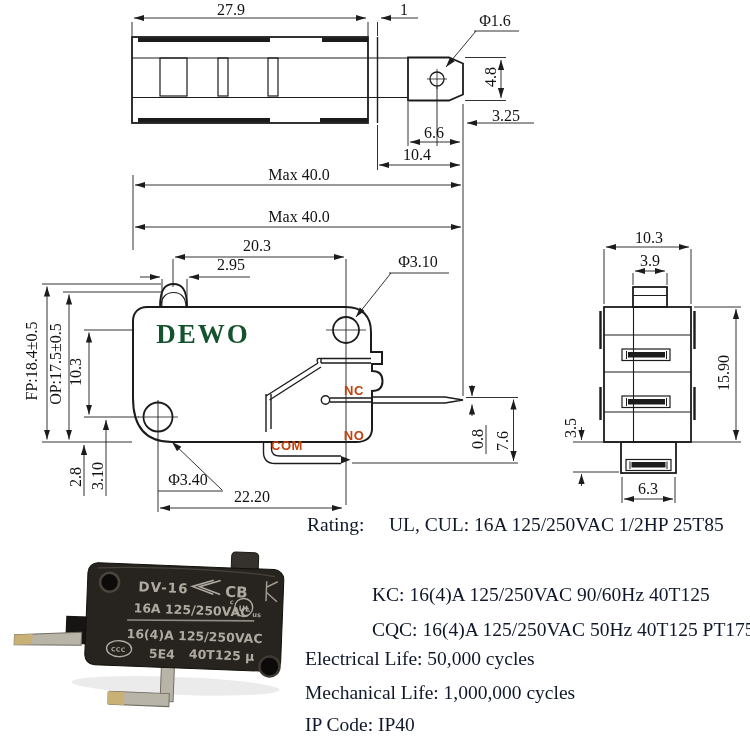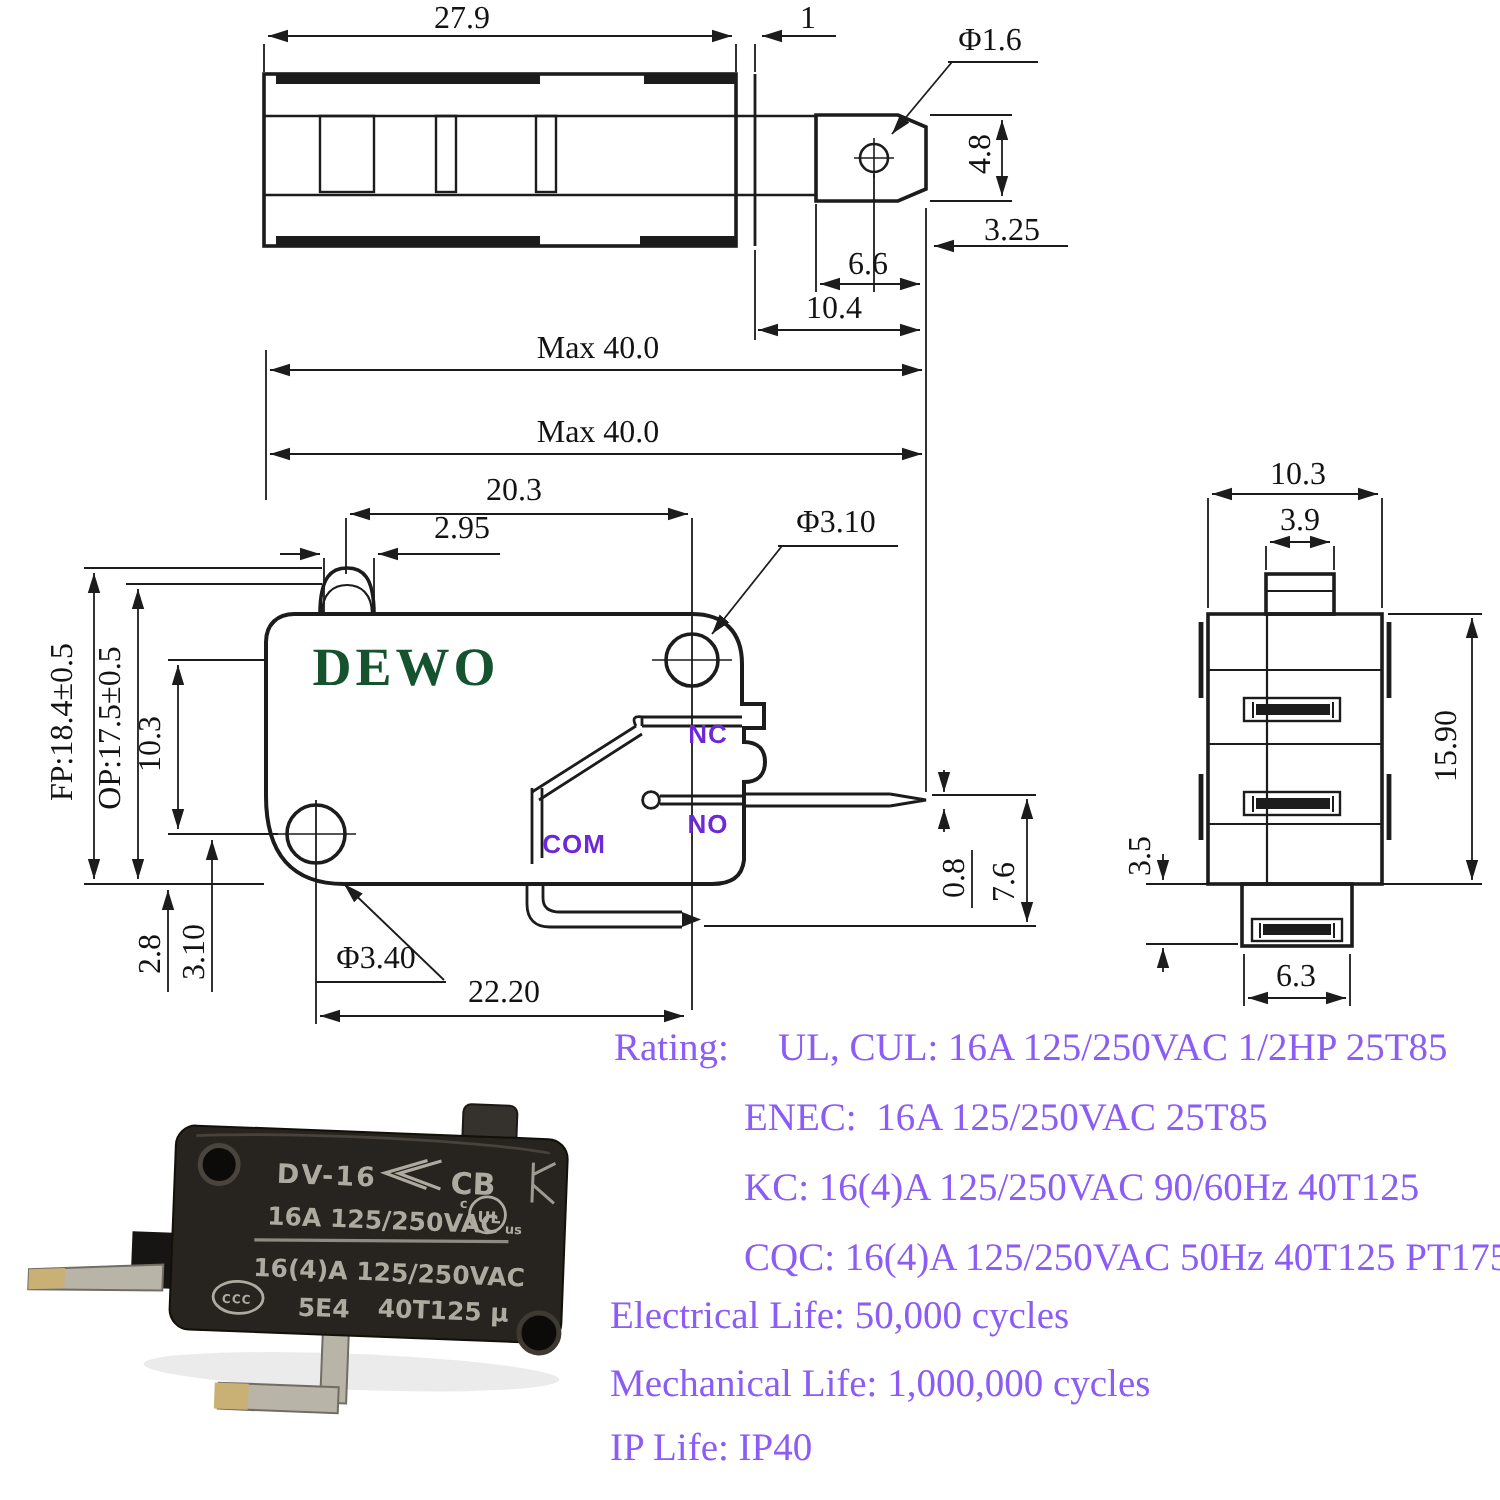--- a/index.html
+++ b/index.html
@@ -3,22 +3,22 @@
 <meta charset="utf-8">
 <style>
   html,body{margin:0;padding:0;background:#fff;}
   .canvas{position:relative;width:750px;height:750px;background:#ffffff;overflow:hidden;
           font-family:"Liberation Serif",serif;color:#111;}
   svg{position:absolute;left:0;top:0;}
   .lbl{position:absolute;font:16px "Liberation Serif",serif;color:#131313;white-space:pre;
        transform:translate(-50%,-50%);line-height:1;}
   .rot{transform:translate(-50%,-50%) rotate(-90deg);}
   .brand{font:bold 27px "Liberation Serif",serif;letter-spacing:2px;color:#14532d;}
-  .term{font:bold 13px "Liberation Sans",sans-serif;letter-spacing:0.5px;color:#6d28d9;}
-  .spec{position:absolute;font:19.5px "Liberation Serif",serif;color:#8b5cf6;white-space:pre;line-height:1.2;}
+  .term{font:bold 13px "Liberation Sans",sans-serif;letter-spacing:0.5px;color:#c2410c;margin-top:23px;}
+  .spec{position:absolute;font:19.5px "Liberation Serif",serif;color:#0f172a;white-space:pre;line-height:1.2;}
 </style>
 </head>
 <body>
 
 <div class="canvas">
 
 <svg width="750" height="750" viewBox="0 0 750 750">
   <defs>
     <marker id="a" markerWidth="11" markerHeight="9" refX="10" refY="4" orient="auto-start-reverse" markerUnits="userSpaceOnUse">
       <path d="M0,0.9 L10,4 L0,7.1 Z" fill="#1c1c1c"></path>
@@ -213,20 +213,19 @@
 <div class="lbl rot" style="left:571px;top:428px">3.5</div>
 <div class="lbl" style="left:648px;top:489px">6.3</div>
 
 <div class="lbl brand" style="left:203px;top:334px">DEWO</div>
 <div class="lbl term" style="left:354px;top:367px">NC</div>
 <div class="lbl term" style="left:354px;top:412px">NO</div>
 <div class="lbl term" style="left:287px;top:422px">COM</div>
 
 <div class="spec" style="left:307px;top:513px">Rating:</div>
 <div class="spec" style="left:389px;top:513px">UL, CUL: 16A 125/250VAC 1/2HP 25T85</div>
-<div class="spec" style="left:372px;top:548px">ENEC:  16A 125/250VAC 25T85</div>
 <div class="spec" style="left:372px;top:583px">KC: 16(4)A 125/250VAC 90/60Hz 40T125</div>
 <div class="spec" style="left:372px;top:618px">CQC: 16(4)A 125/250VAC 50Hz 40T125 PT175</div>
 <div class="spec" style="left:305px;top:647px">Electrical Life: 50,000 cycles</div>
 <div class="spec" style="left:305px;top:681px">Mechanical Life: 1,000,000 cycles</div>
-<div class="spec" style="left:305px;top:713px">IP Life: IP40</div>
+<div class="spec" style="left:305px;top:713px">IP Code: IP40</div>
 
 </div>
 
 </body></html>

